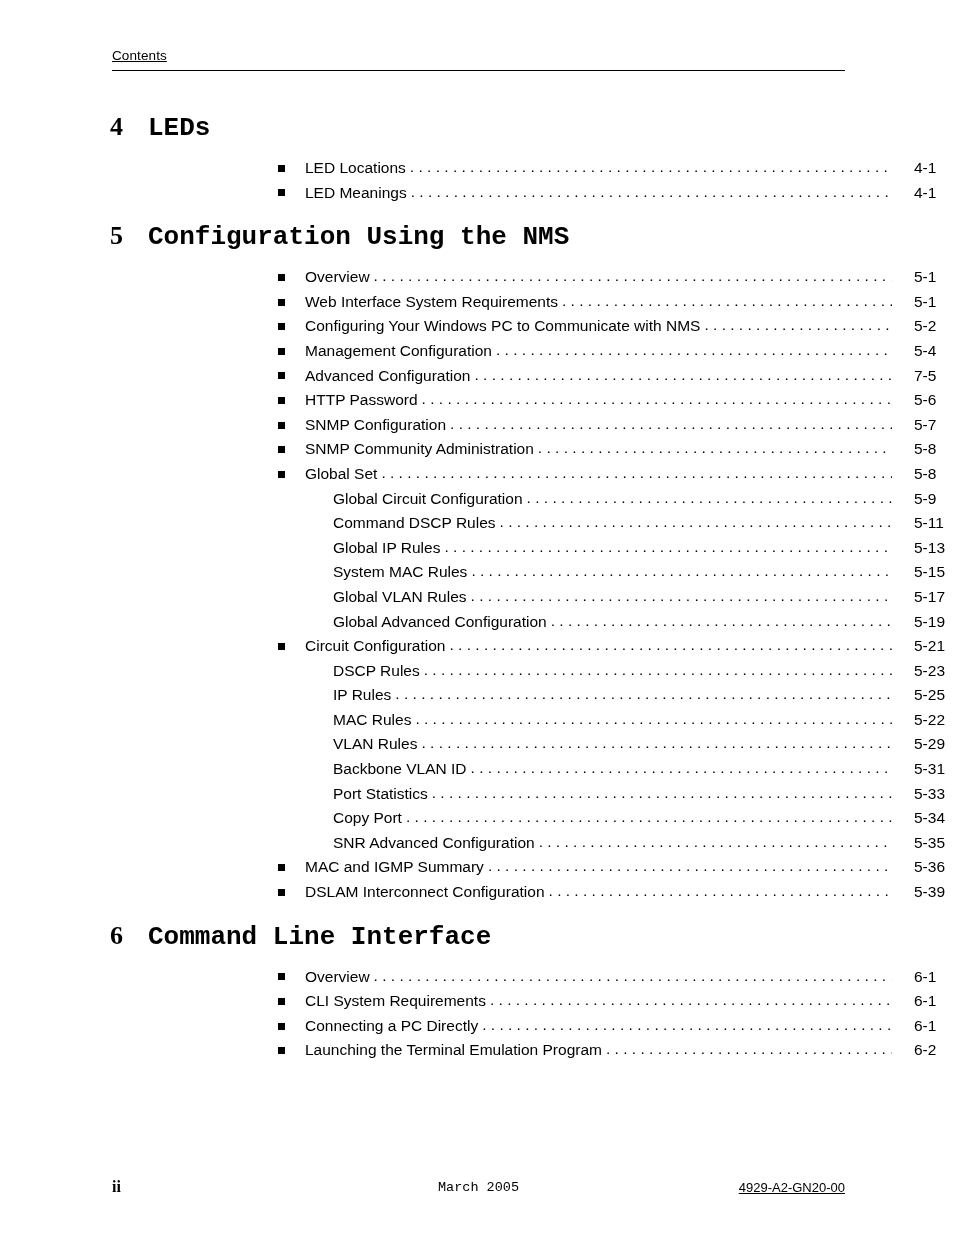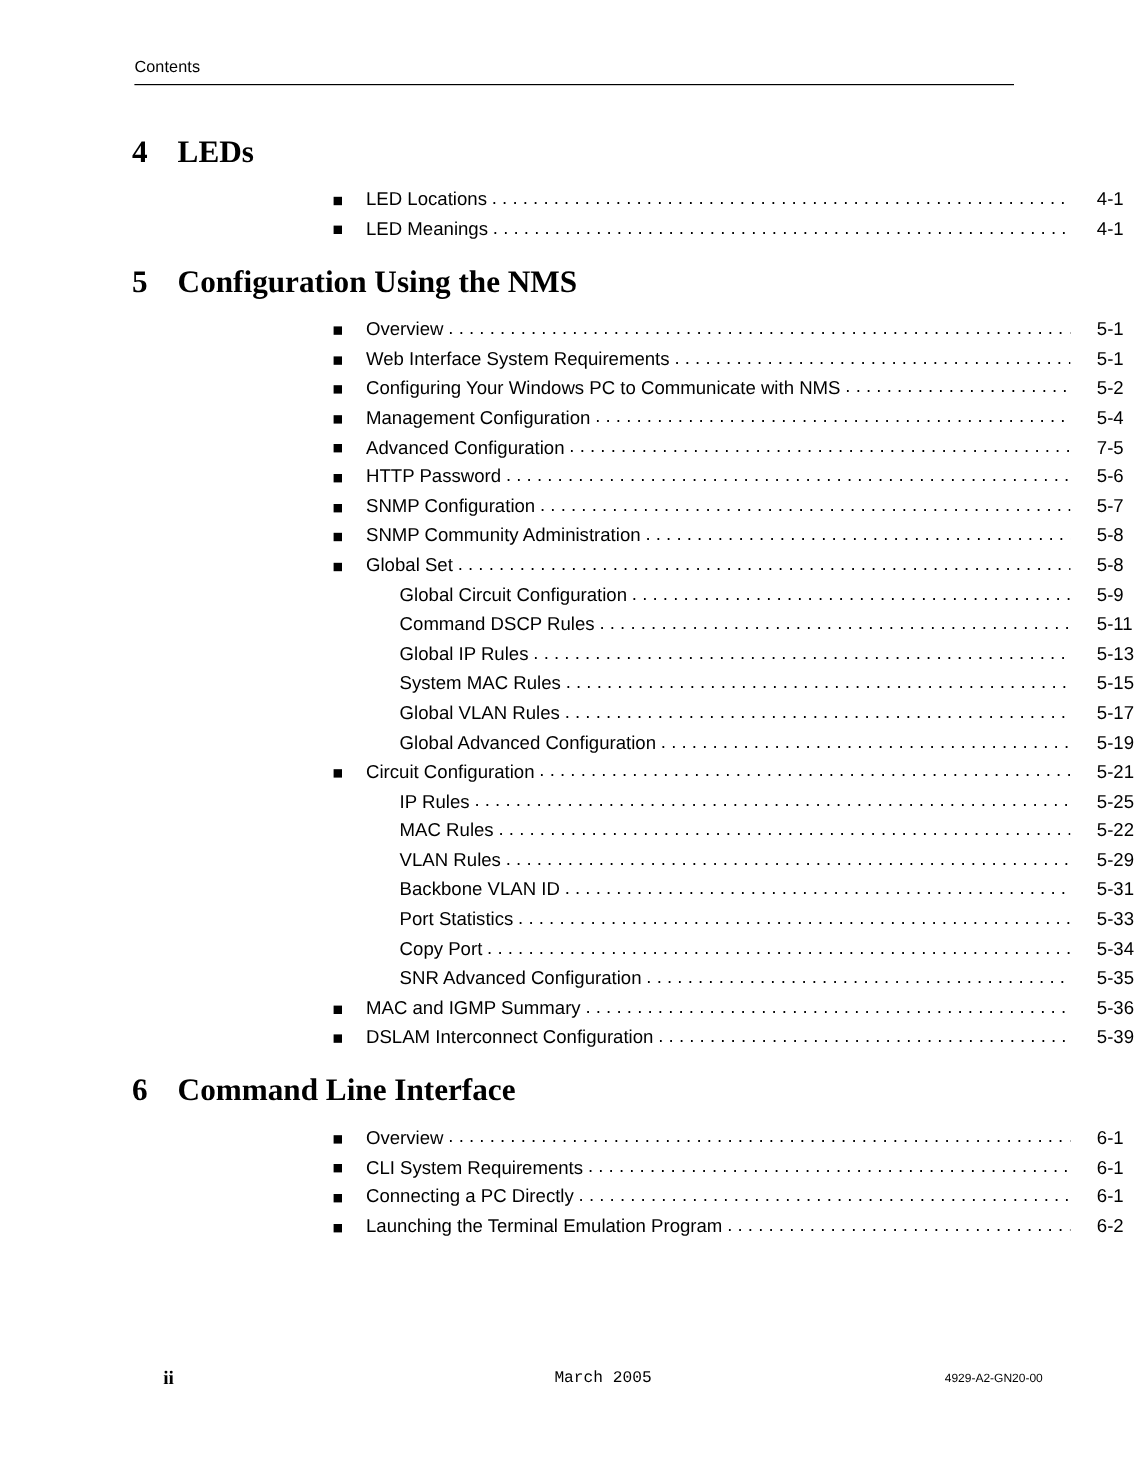--- a/index.html
+++ b/index.html
@@ -22,20 +22,21 @@
     width: 954px;
     height: 1236px;
   }
 
   
   .header {
     position: absolute;
     left: 112px;
     top: 48px;
     width: 733px;
+    text-decoration: underline;
   }
   .header-label {
     font-size: 13.5px;
     letter-spacing: 0.1px;
     line-height: 16px;
     color: #000;
   }
   .header-rule {
     margin-top: 6px;
     border-top: 1.6px solid #000;
@@ -64,20 +65,21 @@
     line-height: 30px;
     color: #000;
     padding-left: 110px;
   }
   .chapter-num {
     width: 38px;
     flex: 0 0 38px;
   }
   .chapter-title {
     white-space: nowrap;
+    font-family: Liberation Mono, monospace;
   }
 
   .entries {
     margin-top: 13px;
   }
 
   .toc-row {
     display: flex;
     align-items: flex-start;
     font-size: 15.5px;
@@ -143,24 +145,23 @@
   .chapter + .chapter {
     margin-top: 16px;
   }
   .chapter-5 { margin-top: 17px; }
   .chapter-6 { margin-top: 22px; }
 
   
   .footer {
     position: absolute;
     left: 112px;
-    top: 1140px;
+    top: 1178px;
     width: 733px;
     height: 20px;
-    margin-left: 24px;
   }
   .footer-page {
     position: absolute;
     left: 0;
     top: 0;
     font-family: "Liberation Serif", serif;
     font-weight: bold;
     font-size: 16px;
     line-height: 18px;
   }
@@ -172,22 +173,23 @@
     text-align: center;
     font-size: 13.5px;
     line-height: 18px;
     font-family: Liberation Mono, monospace;
   }
   .footer-docnum {
     position: absolute;
     right: 0;
     top: 1px;
     text-align: right;
-    font-size: 10px;
+    font-size: 13px;
     line-height: 18px;
+    text-decoration: underline;
   }
 </style>
 </head>
 <body>
 
 <div class="page">
 
   <div class="header">
     <div class="header-label">Contents</div>
     <div class="header-rule"></div>
@@ -335,20 +337,26 @@
           <div class="toc-row level1">
             <span class="bullet-cell">
               <span class="bullet"></span>
             </span>
             <span class="label">Circuit Configuration</span>
             <span class="leader"></span>
             <span class="pageno">5-21</span>
           </div>
           <div class="toc-row level2">
             <span class="bullet-cell"></span>
+            <span class="label">DSCP Rules</span>
+            <span class="leader"></span>
+            <span class="pageno">5-23</span>
+          </div>
+          <div class="toc-row level2">
+            <span class="bullet-cell"></span>
             <span class="label">IP Rules</span>
             <span class="leader"></span>
             <span class="pageno">5-25</span>
           </div>
           <div class="toc-row level2">
             <span class="bullet-cell"></span>
             <span class="label">MAC Rules</span>
             <span class="leader"></span>
             <span class="pageno">5-22</span>
           </div>

